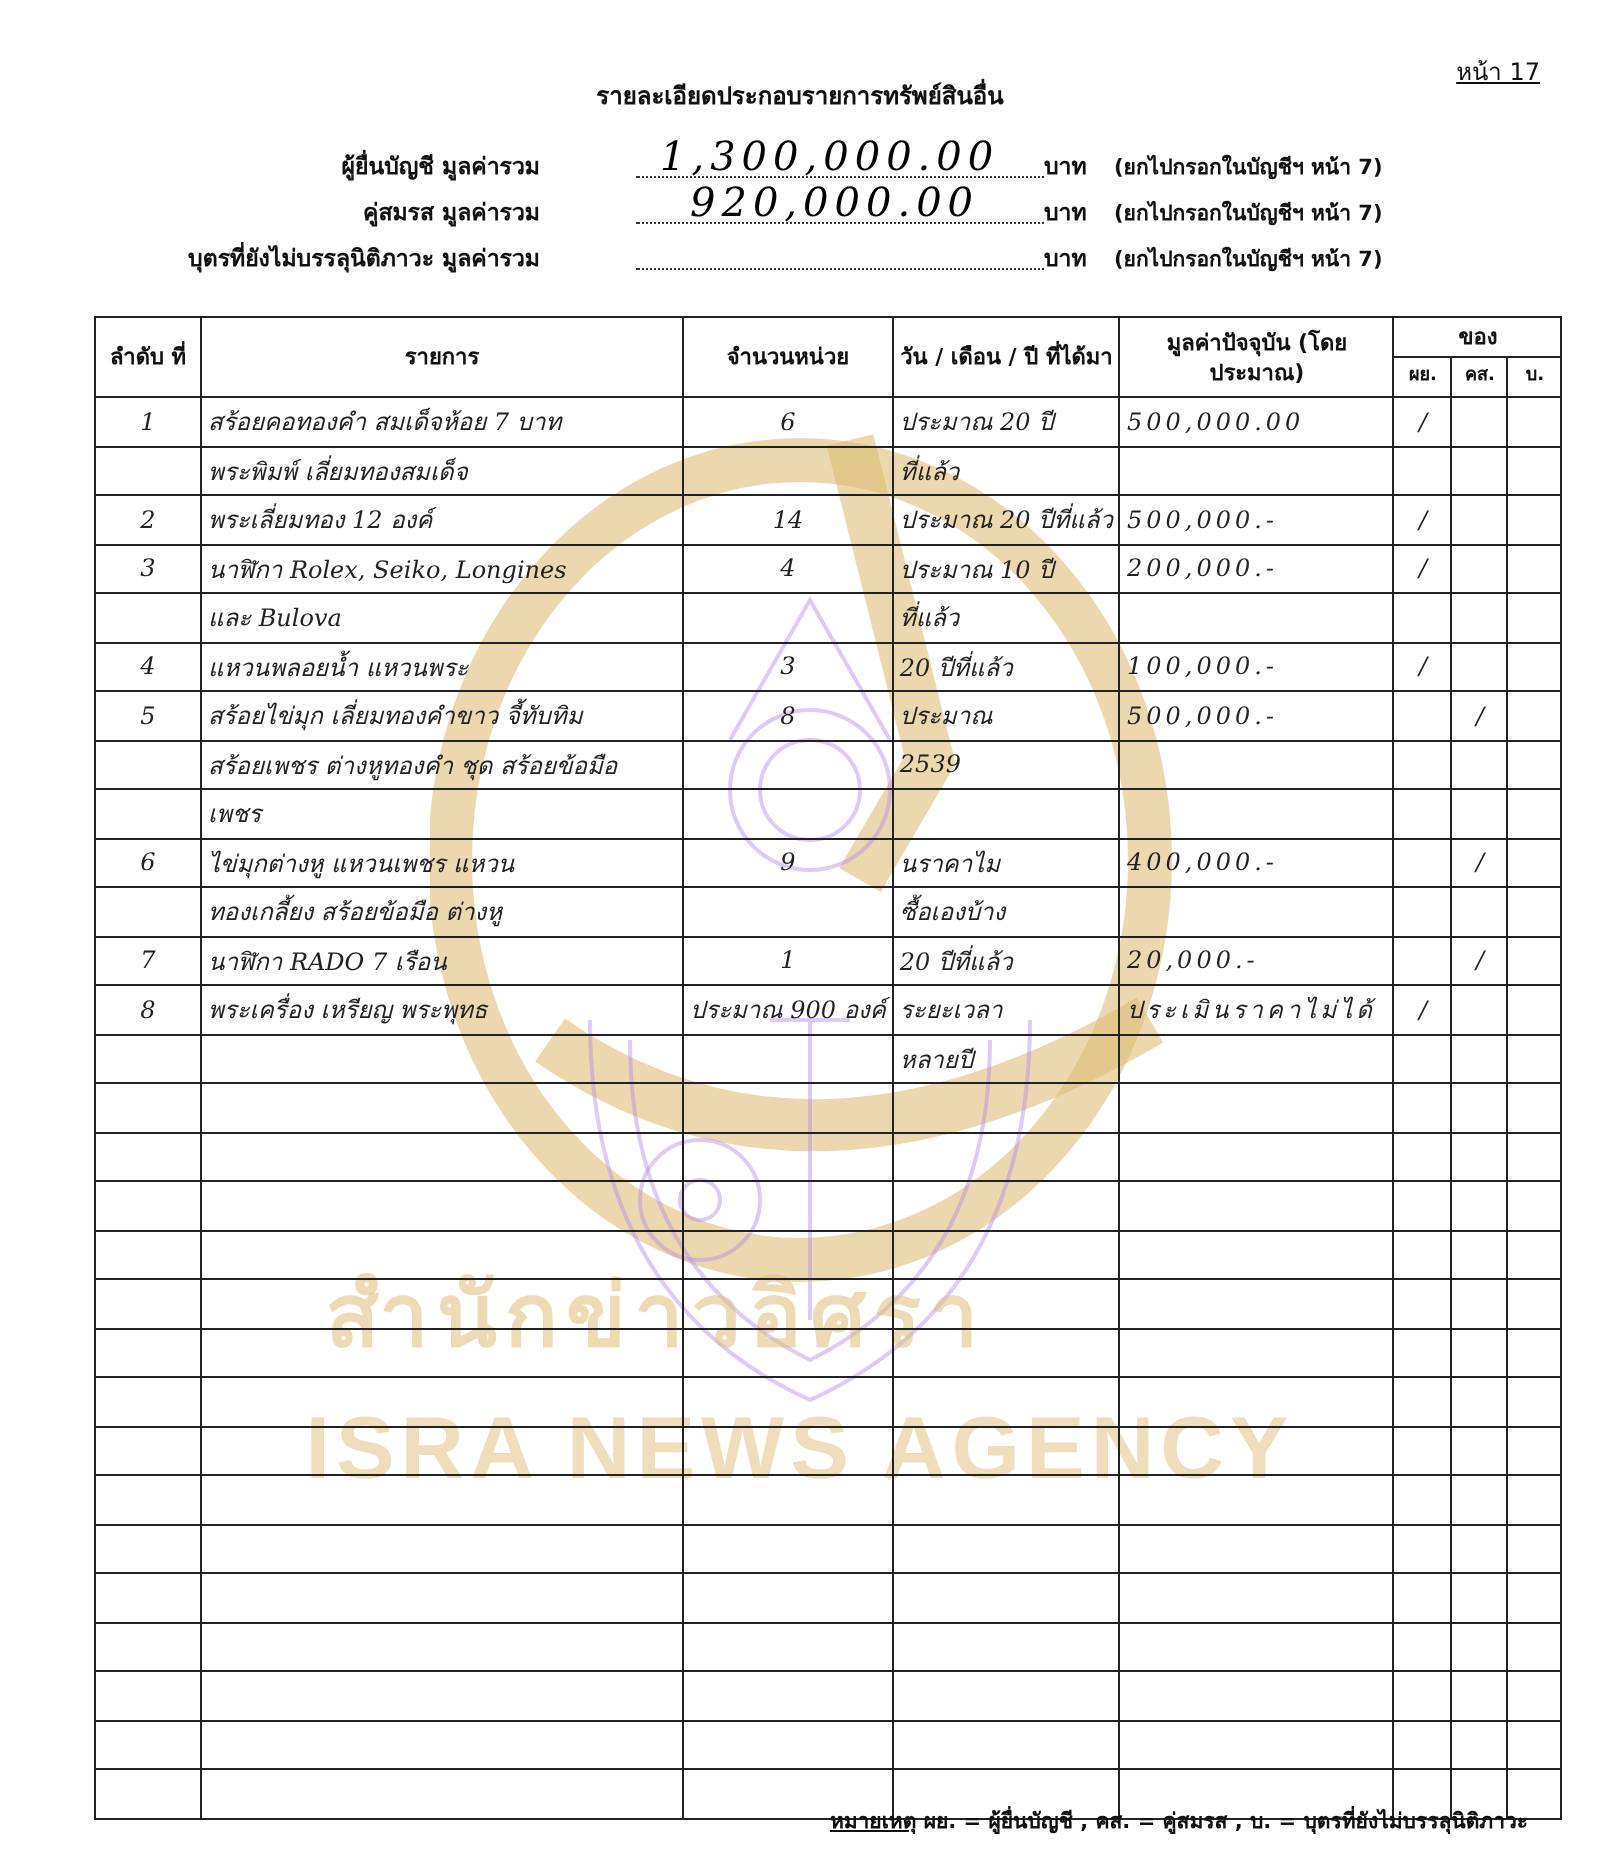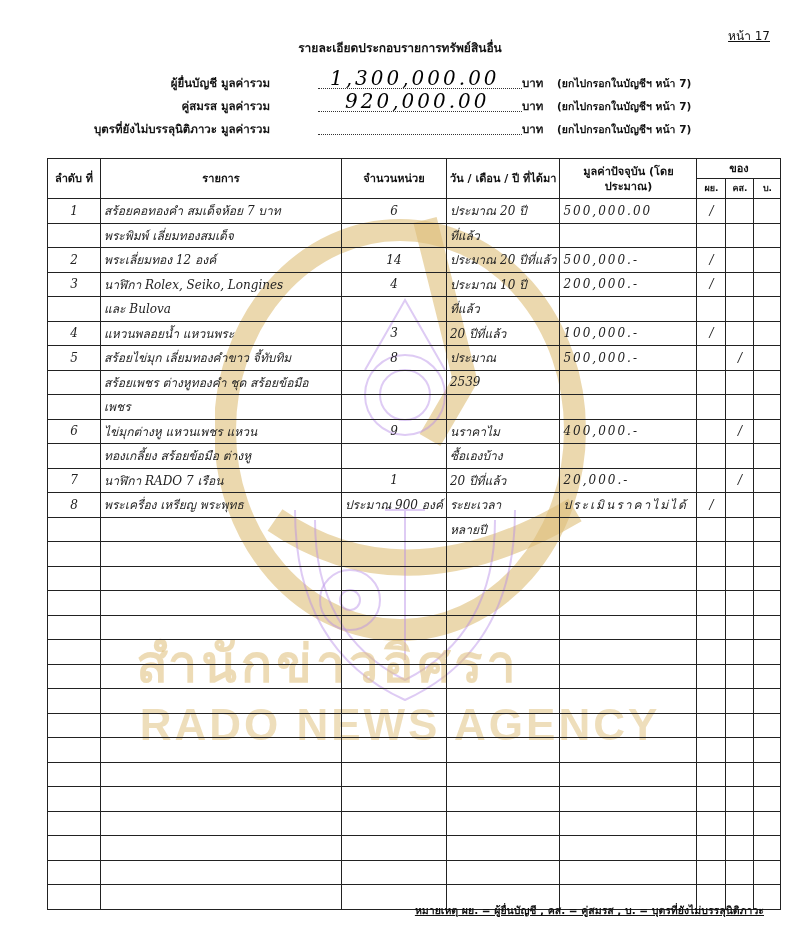--- a/index.html
+++ b/index.html
@@ -16,25 +16,25 @@
 
   table.assets { position: absolute; left: 47px; top: 158px; border-collapse: collapse; table-layout: fixed; }
   table.assets th, table.assets td { border: 1.2px solid #222; padding: 0 3px; font-size: 11px; overflow: hidden; white-space: nowrap; }
   table.assets th { font-weight: bold; text-align: center; line-height: 15px; }
   table.assets td { height: 23.5px; font-family: "DejaVu Serif", serif; font-style: italic; font-size: 12px; color: #222; }
   td.c-no { text-align: center; }
   td.c-qty { text-align: center; }
   td.c-val { letter-spacing: 2px; font-size: 13px; margin-left: 18px; }
   td.c-own { text-align: center; font-style: normal; font-size: 14px; }
 
-  .footnote { bottom: 18px; right: 36px; font-size: 10.5px; font-weight: bold; text-decoration: underline; }
+  .footnote { bottom: 18px; right: 36px; font-size: 10.5px; font-weight: bold; }
   .footnote .hdr { text-decoration: underline; }
 
   .wm-logo { left: 215px; top: 180px; width: 380px; height: 560px; pointer-events: none; }
-  .wm-th { top: 622px; left: 0; width: 656px; text-align: center; font-size: 52px; font-weight: bold; color: rgba(222,190,120,0.55); letter-spacing: 4px; pointer-events: none; }
+  .wm-th { top: 622px; left: 0; width: 656px; text-align: center; font-size: 44px; font-weight: bold; color: rgba(222,190,120,0.55); letter-spacing: 4px; pointer-events: none; }
   .wm-en { top: 700px; left: 0; width: 800px; text-align: center; font-size: 44px; font-weight: bold; color: rgba(222,190,120,0.5); letter-spacing: 3px; font-family: "Liberation Sans", sans-serif; pointer-events: none; }
 </style>
 </head>
 <body>
 
 <svg class="abs wm-logo" viewBox="0 0 380 560">
   <g fill="none" stroke="#DEBE78" stroke-opacity="0.6">
     <ellipse cx="185" cy="250" rx="175" ry="200" stroke-width="22"></ellipse>
     <path d="M 60 340 Q 190 430 360 330" stroke-width="26"></path>
     <path d="M 210 40 L 250 200 L 215 260" stroke-width="24"></path>
@@ -44,21 +44,21 @@
     <circle cx="190" cy="215" r="25"></circle>
     <path d="M 80 330 Q 80 470 190 520 Q 300 470 300 330"></path>
     <path d="M 100 340 Q 100 455 190 500 Q 280 455 280 340"></path>
     <circle cx="135" cy="420" r="30"></circle>
     <circle cx="135" cy="420" r="10"></circle>
     <path d="M 190 330 L 190 480 M 170 330 L 210 330"></path>
     <path d="M 150 190 L 190 120 L 230 190"></path>
   </g>
 </svg>
 <div class="abs wm-th">สำนักข่าวอิศรา</div>
-<div class="abs wm-en">RADO NEWS AGENCY</div>
+<div class="abs wm-en">ISRA NEWS AGENCY</div>
 
 <div class="abs page-no">หน้า 17</div>
 <div class="abs doc-title">รายละเอียดประกอบรายการทรัพย์สินอื่น</div>
 
 <div class="abs total-line" style="top:72px;">
   <span class="lbl">ผู้ยื่นบัญชี  มูลค่ารวม</span>
   <span class="dots"></span>
   <span class="hand">1,300,000.00</span>
   <span class="unit">บาท</span>
   <span class="note">(ยกไปกรอกในบัญชีฯ หน้า 7)</span>

